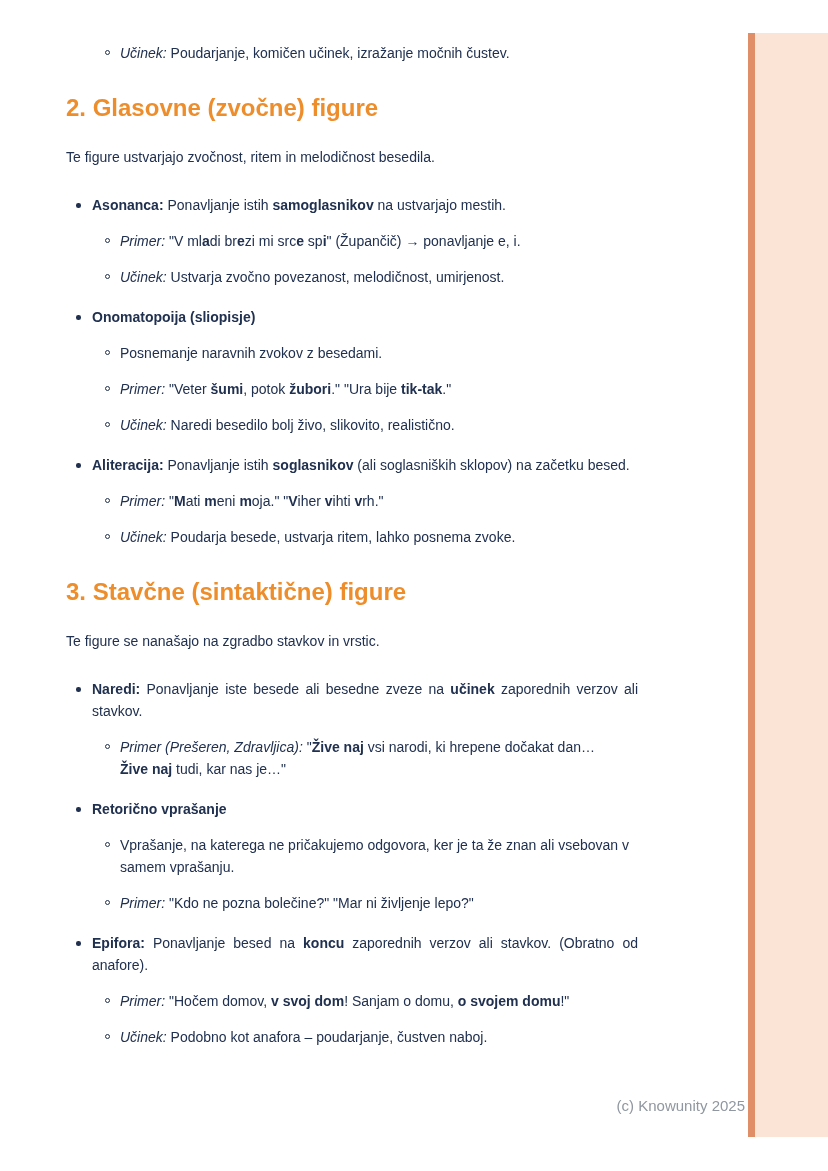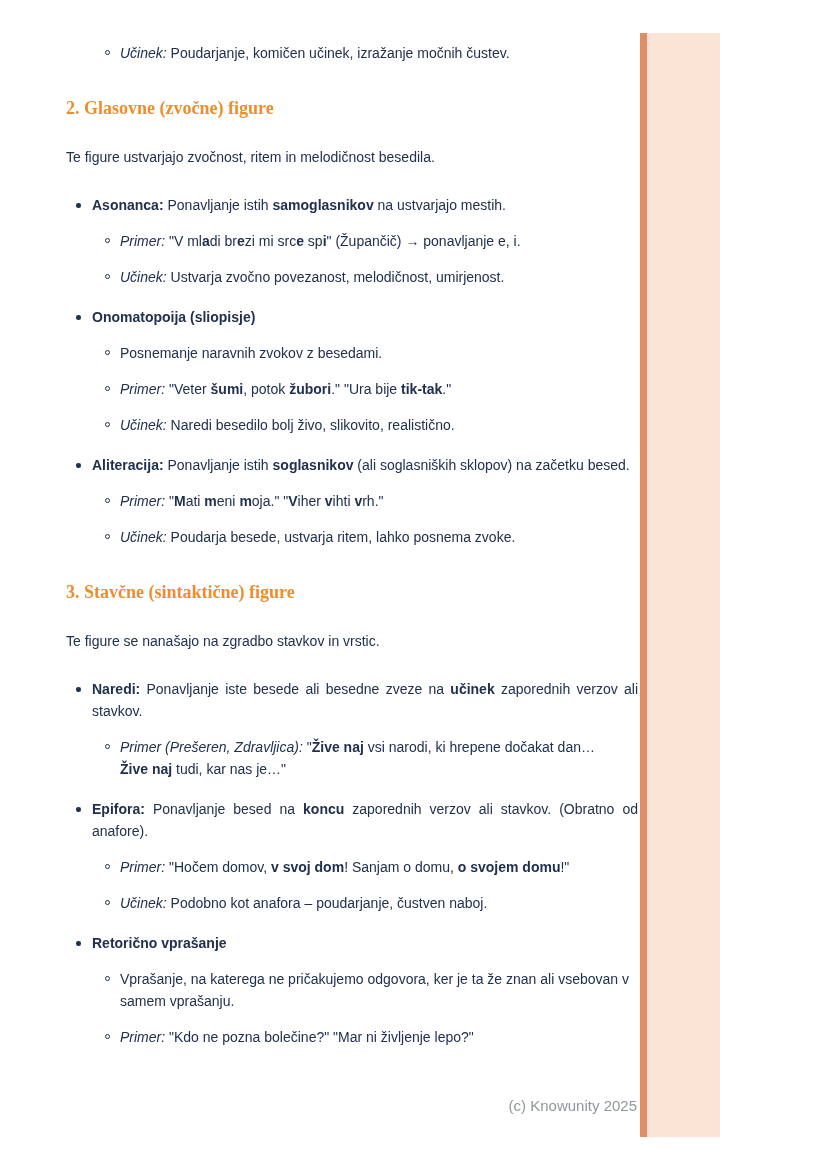--- a/index.html
+++ b/index.html
@@ -6,21 +6,21 @@
     --accent:#ee8d2b;
     --text:#20304f;
     --strip:#fbe4d5;
     --strip-line:#e08e68;
     --footer-muted:#9097a0;
   }
   *{box-sizing:border-box;}
   html,body{margin:0;padding:0;background:#ffffff;}
   .page{
     position:relative;
-    width:720px;height:1171px;
+    width:828px;height:1171px;
     background:#ffffff;
     overflow:hidden;
     color:var(--text);
     font-family:"Liberation Sans",sans-serif;
   }
   .strip{
     position:absolute;top:33px;right:0;
     width:73px;height:1104px;
     background:var(--strip);
   }
@@ -28,24 +28,23 @@
     position:absolute;top:33px;right:73px;
     width:7px;height:1104px;
     background:var(--strip-line);
   }
   .content{
     position:absolute;left:66px;top:28px;width:572px;
     font-size:14px;line-height:22px;
   }
   h2.section{
     color:var(--accent);
-    font-size:18px;font-weight:700;
+    font-size:24px;font-weight:700;
     margin:32px 0 20px 0;
     line-height:24px;
-    font-family:Liberation Serif, serif;
   }
   p.para{margin:26px 0;}
   ul{list-style:none;margin:0;padding:0;}
   ul.l1{margin:26px 0;padding-left:26px;}
   ul.l1>li{position:relative;margin:18px 0;text-align:justify;}
   ul.l2{padding-left:28px;margin-top:14px;}
   ul.l2>li{position:relative;margin:14px 0;text-align:left;}
   ul.l2.orphan{padding-left:54px;margin:0;}
   .dot{
     position:absolute;left:-16px;top:9px;
@@ -92,24 +91,24 @@
             <li><span class="circ"></span><span><span class="i">Primer:</span><span> "</span><span class="b">M</span><span>ati </span><span class="b">m</span><span>eni </span><span class="b">m</span><span>oja." "</span><span class="b">V</span><span>iher </span><span class="b">v</span><span>ihti </span><span class="b">v</span><span>rh."</span></span></li>
             <li><span class="circ"></span><span><span class="i">Učinek:</span><span> Poudarja besede, ustvarja ritem, lahko posnema zvoke.</span></span></li>
           </ul></li>
       </ul>
       <h2 class="section">3. Stavčne (sintaktične) figure</h2>
       <p class="para"><span>Te figure se nanašajo na zgradbo stavkov in vrstic.</span></p>
       <ul class="l1">
         <li><span class="dot"></span><span><span class="b">Naredi:</span><span> Ponavljanje iste besede ali besedne zveze na </span><span class="b">učinek</span><span> zaporednih verzov ali stavkov.</span></span><ul class="l2">
             <li><span class="circ"></span><span><span class="i">Primer (Prešeren, Zdravljica):</span><span> "</span><span class="b">Žive naj</span><span> vsi narodi, ki hrepene dočakat dan…</span><br><span class="b">Žive naj</span><span> tudi, kar nas je…"</span></span></li>
           </ul></li>
+        <li><span class="dot"></span><span><span class="b">Retorično vprašanje</span></span><ul class="l2">
+            <li><span class="circ"></span><span><span>Vprašanje, na katerega ne pričakujemo odgovora, ker je ta že znan ali vsebovan v samem vprašanju.</span></span></li>
+            <li><span class="circ"></span><span><span class="i">Primer:</span><span> "Kdo ne pozna bolečine?" "Mar ni življenje lepo?"</span></span></li>
+          </ul></li>
         <li><span class="dot"></span><span><span class="b">Epifora:</span><span> Ponavljanje besed na </span><span class="b">koncu</span><span> zaporednih verzov ali stavkov. (Obratno od anafore).</span></span><ul class="l2">
             <li><span class="circ"></span><span><span class="i">Primer:</span><span> "Hočem domov, </span><span class="b">v svoj dom</span><span>! Sanjam o domu, </span><span class="b">o svojem domu</span><span>!"</span></span></li>
             <li><span class="circ"></span><span><span class="i">Učinek:</span><span> Podobno kot anafora – poudarjanje, čustven naboj.</span></span></li>
-          </ul></li>
-        <li><span class="dot"></span><span><span class="b">Retorično vprašanje</span></span><ul class="l2">
-            <li><span class="circ"></span><span><span>Vprašanje, na katerega ne pričakujemo odgovora, ker je ta že znan ali vsebovan v samem vprašanju.</span></span></li>
-            <li><span class="circ"></span><span><span class="i">Primer:</span><span> "Kdo ne pozna bolečine?" "Mar ni življenje lepo?"</span></span></li>
           </ul></li>
       </ul>
     </div>
   <div class="footer">(c) Knowunity 2025</div>
 </div>
 
 </body></html>

